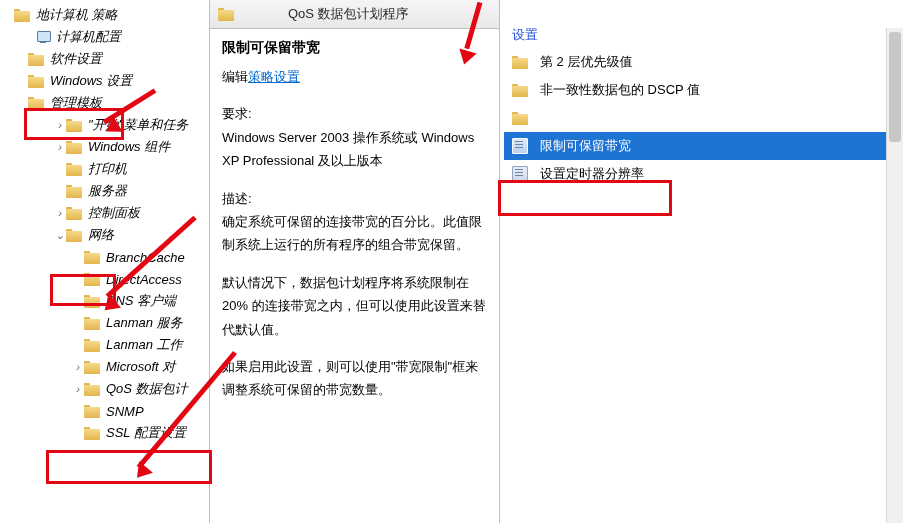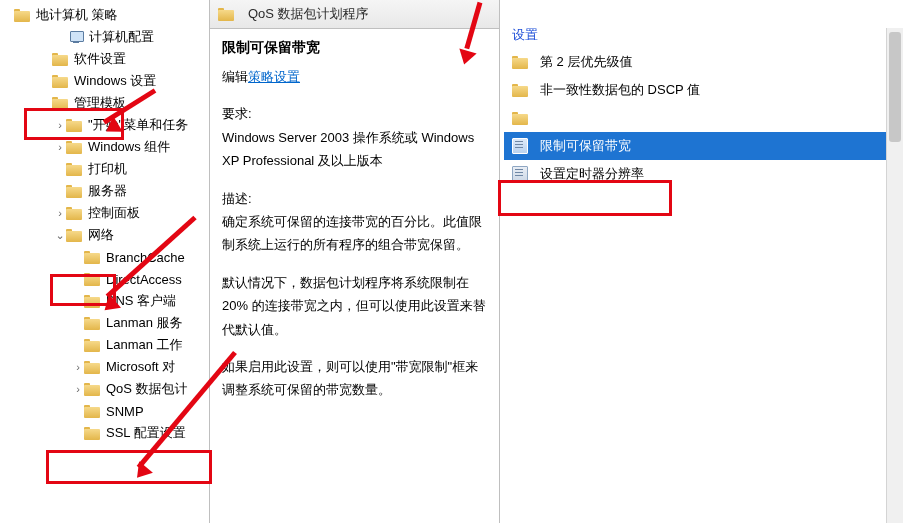--- a/index.html
+++ b/index.html
@@ -4,29 +4,29 @@
 <style>
   html,body{margin:0;padding:0;font-family:"Microsoft YaHei","Segoe UI",sans-serif;font-size:13px;color:#000;background:#fff;}
   #app{width:903px;height:523px;display:flex;overflow:hidden;position:relative;}
   .pane{height:100%;overflow:hidden;box-sizing:border-box;}
   .tree-pane{width:210px;border-right:1px solid #bfbfbf;background:#fff;position:relative;padding-top:2px;}
   .mid-pane{width:290px;border-right:1px solid #bfbfbf;background:#fff;display:flex;flex-direction:column;}
   .right-pane{flex:1;background:#fff;display:flex;flex-direction:column;}
 
   .path-bar{height:28px;background:linear-gradient(#f5f5f5,#e8e8e8);border-bottom:1px solid #bfbfbf;display:flex;align-items:center;padding:0 8px;gap:8px;}
   .path-bar .folder-ico{display:inline-block;}
-  .path-bar span.txt{color:#2b2b2b;}
-
-  .tree{padding:2px 0 0 0;}
+  .path-bar span.txt{color:#2b2b2b;margin-left:40px;}
+
+  .tree{padding:2px 0 0 0;font-style:italic;}
   .tree-row{display:flex;align-items:center;height:22px;white-space:nowrap;position:relative;}
   .tree-row .exp{width:12px;text-align:center;color:#6a6a6a;font-size:11px;display:inline-block;}
   .tree-row .lbl{}
   .ind0{padding-left:2px;}
-  .ind1{padding-left:24px;margin-left:33px;}
-  .ind2{padding-left:40px;}
+  .ind1{padding-left:24px;}
+  .ind2{padding-left:16px;}
   .ind3{padding-left:54px;}
   .ind4{padding-left:72px;}
 
   .folder-ico{width:16px;height:13px;display:inline-block;position:relative;margin-right:6px;vertical-align:middle;flex:0 0 16px;}
   .folder-ico::before{content:"";position:absolute;left:0;top:0;width:6px;height:3px;background:#e3b64a;border-radius:1px 1px 0 0;}
   .folder-ico::after{content:"";position:absolute;left:0;top:2px;width:16px;height:11px;background:linear-gradient(#f6d98a,#e3b64a);border-radius:1px;}
   .tree-pane .folder-ico{flex:none;}
 
   .comp-ico{width:14px;height:14px;display:inline-block;margin-right:6px;position:relative;}
   .comp-ico::before{content:"";position:absolute;left:1px;top:1px;width:12px;height:9px;border:1px solid #5b7ca1;background:#cfe3f7;border-radius:1px;}

